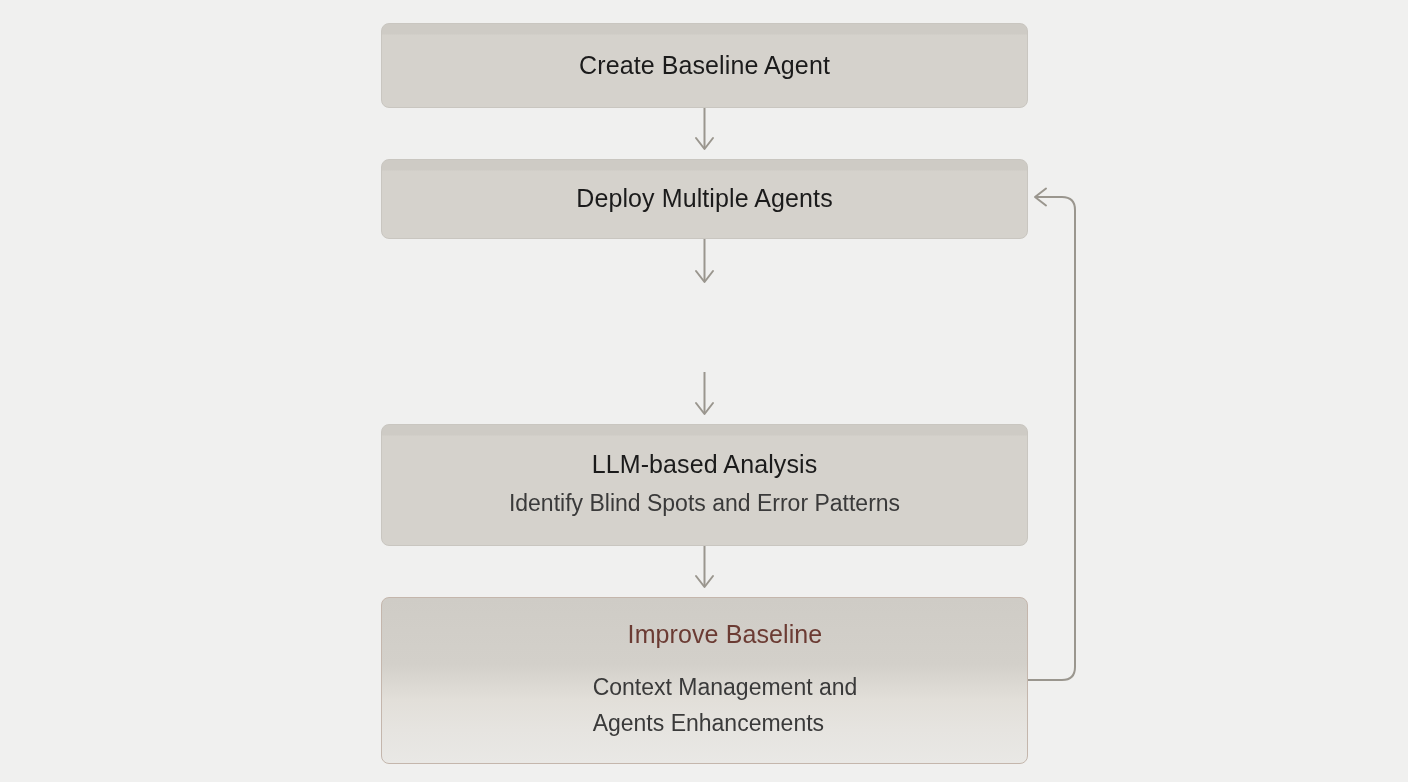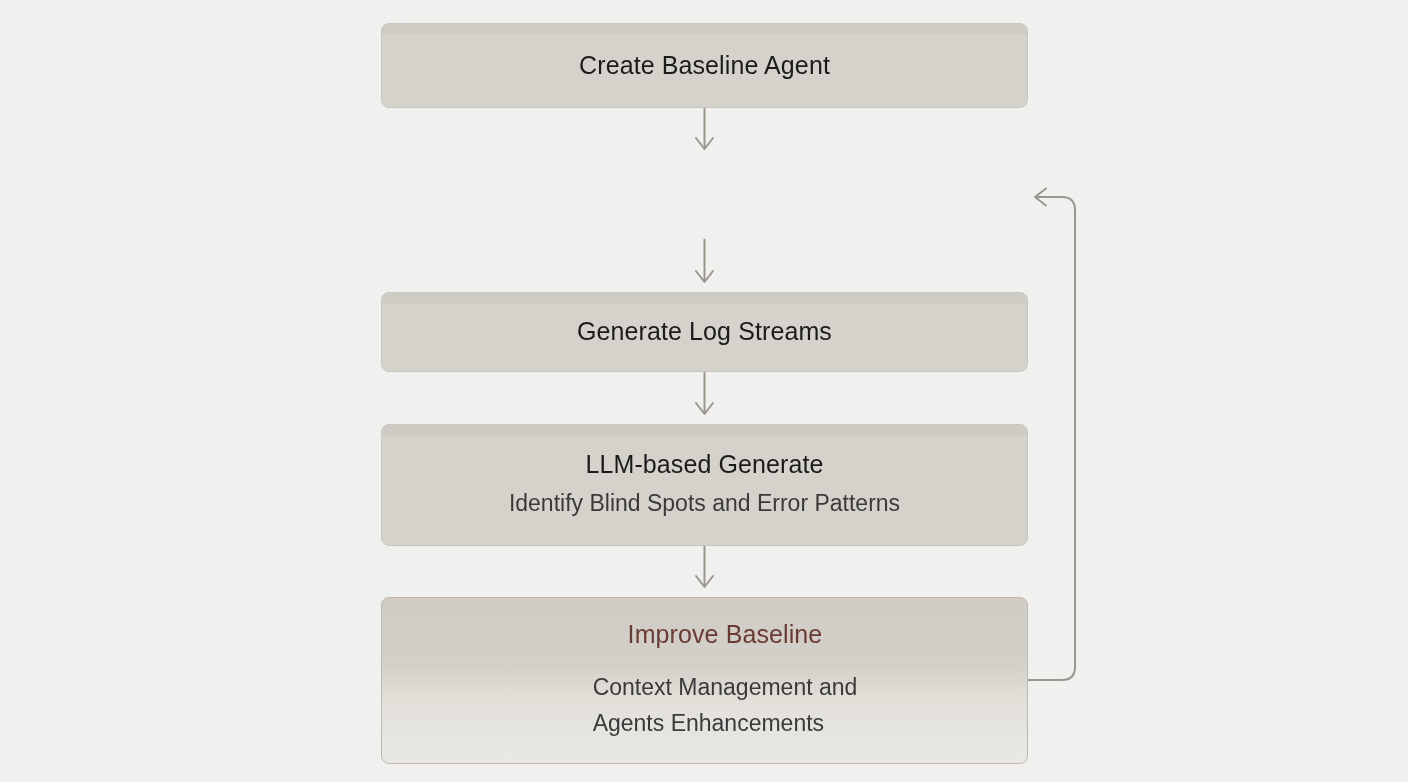--- a/index.html
+++ b/index.html
@@ -131,27 +131,27 @@
                Q 1075 193 1062 193
                L 1036 193" fill="none" stroke="#9a968e" stroke-width="2" stroke-linecap="round" stroke-linejoin="round"></path>
       <polyline points="1046,184.5 1035,193 1046,201.5" fill="none" stroke="#9a968e" stroke-width="2" stroke-linecap="round" stroke-linejoin="round"></polyline>
     </g>
   </svg>
 
   <div class="node" id="node-create">
     <div class="node-title">Create Baseline Agent</div>
   </div>
 
-
-  <div class="node" id="node-generate">
-    <div class="node-title">Generate Log Streams</div>
+  <div class="node" id="node-deploy">
+    <div class="node-title">Deploy Multiple Agents</div>
   </div>
 
+
   <div class="node" id="node-analysis">
-    <div class="node-title">LLM-based Generate</div>
+    <div class="node-title">LLM-based Analysis</div>
     <div class="node-sub">
       <span class="sub-line">Identify Blind Spots and Error Patterns</span>
     </div>
   </div>
 
   <div class="node" id="node-improve">
     <div class="node-title">Improve Baseline</div>
     <div class="node-sub">
       <span class="sub-line">Context Management and</span>
       <span class="sub-line">Agents Enhancements</span>

